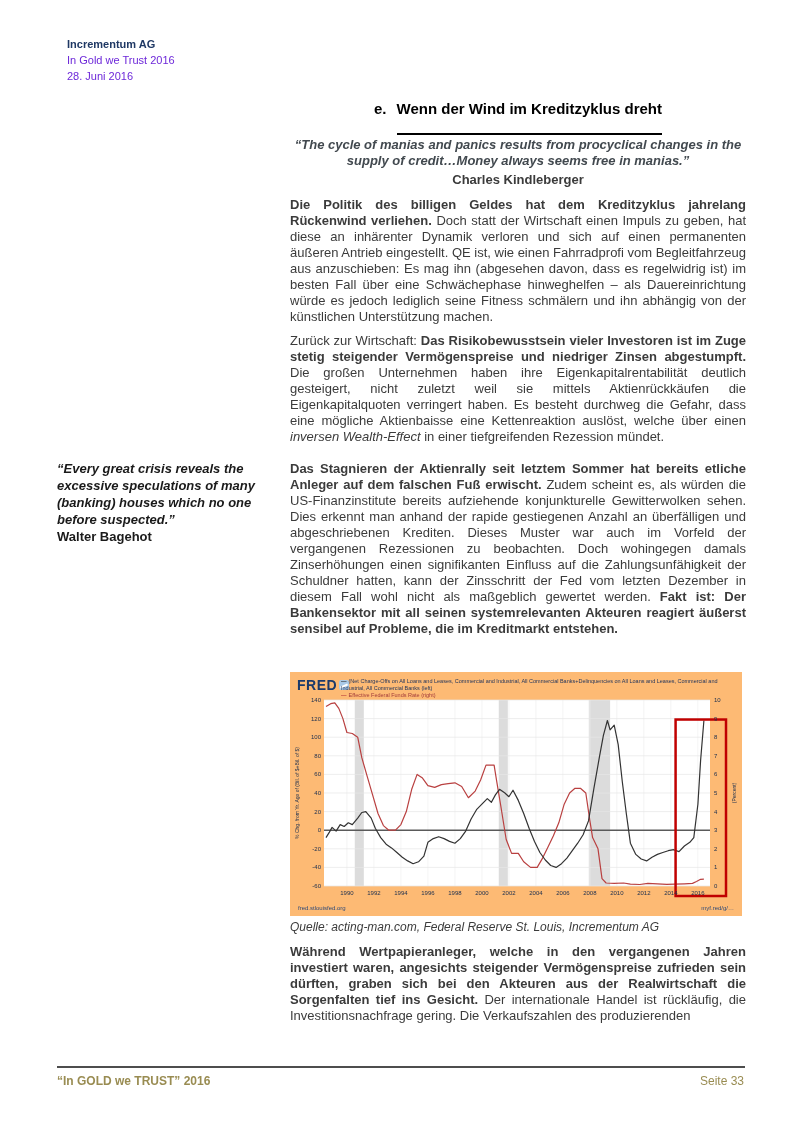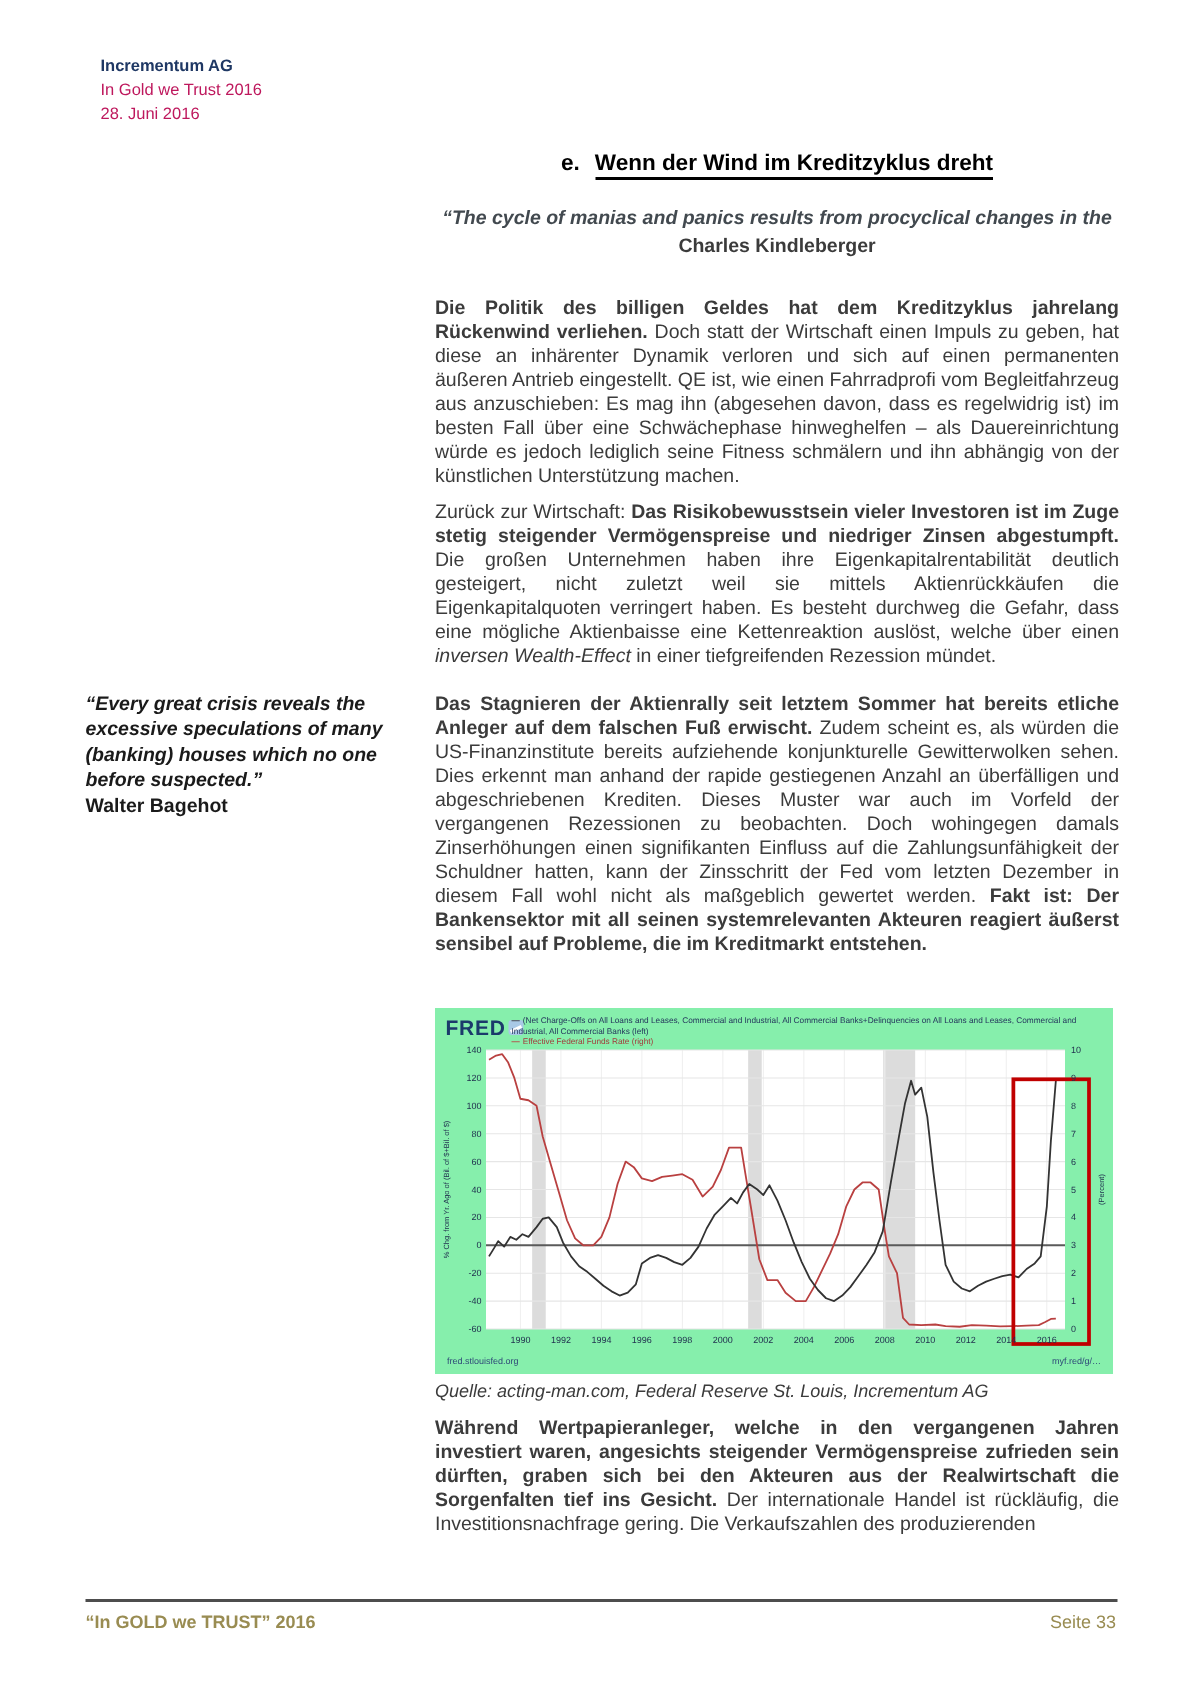--- a/index.html
+++ b/index.html
@@ -1,40 +1,40 @@
 <!DOCTYPE html>
 <html><head>
 <meta charset="utf-8">
 <style>
   html,body{margin:0;padding:0;background:#ffffff;}
   .page{position:relative;width:795px;height:1125px;background:#ffffff;overflow:hidden;
         font-family:"Liberation Sans",sans-serif;color:#3b3b3b;}
   
   .hdr{position:absolute;left:67px;top:36px;font-size:11px;line-height:16px;}
   .hdr .co{font-weight:bold;color:#1f3864;}
-  .hdr .sub{color:#be185d;}
+  .hdr .sub{color:#6d28d9;}
   
   .mq{position:absolute;left:57px;width:224px;font-size:13px;line-height:17px;color:#1a1a1a;}
   .mq .qt{font-weight:bold;font-style:italic;}
   .mq .qa{font-weight:bold;margin-top:0;}
   
   .main{position:absolute;left:290px;top:0;width:456px;}
   .blk{position:absolute;left:0;width:456px;}
   .title{font-size:15px;font-weight:bold;color:#000;text-align:center;}
-  .title .u{text-decoration:none;border-bottom:2px solid #000;padding-bottom:1px;}
+  .title .u{text-decoration:none;border-bottom:2px solid #000;padding-bottom:16px;}
   .title .idx{margin-right:10px;}
   .epi{font-size:13px;line-height:16px;font-style:italic;color:#42494f;text-align:center;font-weight:bold;}
   .epi-att{font-size:13px;color:#3b3b3b;text-align:center;font-style:normal;margin-top:3px;}
   .para{font-size:13px;line-height:16px;text-align:justify;color:#3b3b3b;}
   .para span.b{font-weight:bold;}
   .para span.i{font-style:italic;}
   .chart-heading{font-size:13.5px;font-weight:bold;color:#000;margin-top:45px;}
   .source{font-size:12px;font-style:italic;color:#3b3b3b;}
   
-  .chart{position:absolute;left:0;top:672px;width:452px;height:244px;background:#86efac;}
+  .chart{position:absolute;left:0;top:672px;width:452px;height:244px;background:#fdba74;}
   .fredlogo{position:absolute;left:7px;top:5px;font-size:14px;font-weight:900;
             color:#1b3a6b;letter-spacing:.5px;display:flex;align-items:center;gap:2px;}
   .fredlogo .mark{display:inline-block;width:10px;height:10px;background:#a9c9e6;border-radius:2px;position:relative;}
   .fredlogo .mark:after{content:"";position:absolute;left:1px;top:5px;width:8px;height:2px;background:#fff;transform:rotate(-25deg);}
   .legend{position:absolute;left:51px;top:6px;width:396px;font-size:5.5px;line-height:7px;color:#24365c;}
   .legend .row{display:block;}
   .legend .dash{font-weight:bold;margin-right:2px;}
   .chart svg{position:absolute;left:0;top:0;}
   .chart .bl{position:absolute;left:8px;bottom:5px;font-size:6px;color:#2f4a78;}
   .chart .br{position:absolute;right:8px;bottom:5px;font-size:6px;color:#2f4a78;}
@@ -62,20 +62,21 @@
   </div>
 
   <div class="main">
 
     <div class="blk title" style="top:100px;">
       <span class="idx">e.</span><span class="u">Wenn der Wind im Kreditzyklus dreht</span>
     </div>
 
     <div class="blk epi" style="top:137px;">
       <div>“The cycle of manias and panics results from procyclical changes in the</div>
+      <div>supply of credit…Money always seems free in manias.”</div>
       <div class="epi-att">Charles Kindleberger</div>
     </div>
 
     <div class="blk para" style="top:197px;"><span class="b">Die Politik des billigen Geldes hat dem Kreditzyklus jahrelang Rückenwind verliehen. </span><span>Doch statt der Wirtschaft einen Impuls zu geben, hat diese an inhärenter Dynamik verloren und sich auf einen permanenten äußeren Antrieb eingestellt. QE ist, wie einen Fahrradprofi vom Begleitfahrzeug aus anzuschieben: Es mag ihn (abgesehen davon, dass es regelwidrig ist) im besten Fall über eine Schwächephase hinweghelfen – als Dauereinrichtung würde es jedoch lediglich seine Fitness schmälern und ihn abhängig von der künstlichen Unterstützung machen.</span></div>
 
     <div class="blk para" style="top:333px;"><span>Zurück zur Wirtschaft: </span><span class="b">Das Risikobewusstsein vieler Investoren ist im Zuge stetig steigender Vermögenspreise und niedriger Zinsen abgestumpft. </span><span>Die großen Unternehmen haben ihre Eigenkapitalrentabilität deutlich gesteigert, nicht zuletzt weil sie mittels Aktienrückkäufen die Eigenkapitalquoten verringert haben. Es besteht durchweg die Gefahr, dass eine mögliche Aktienbaisse eine Kettenreaktion auslöst, welche über einen </span><span class="i">inversen Wealth-Effect</span><span> in einer tiefgreifenden Rezession mündet.</span></div>
 
     <div class="blk para" style="top:461px;"><span class="b">Das Stagnieren der Aktienrally seit letztem Sommer hat bereits etliche Anleger auf dem falschen Fuß erwischt. </span><span>Zudem scheint es, als würden die US-Finanzinstitute bereits aufziehende konjunkturelle Gewitterwolken sehen. Dies erkennt man anhand der rapide gestiegenen Anzahl an überfälligen und abgeschriebenen Krediten. Dieses Muster war auch im Vorfeld der vergangenen Rezessionen zu beobachten. Doch wohingegen damals Zinserhöhungen einen signifikanten Einfluss auf die Zahlungsunfähigkeit der Schuldner hatten, kann der Zinsschritt der Fed vom letzten Dezember in diesem Fall wohl nicht als maßgeblich gewertet werden. </span><span class="b">Fakt ist: Der Bankensektor mit all seinen systemrelevanten Akteuren reagiert äußerst sensibel auf Probleme, die im Kreditmarkt entstehen.</span></div>
 
     <div class="blk chart-heading" style="top:655px;">Überfällige und abgeschriebene Kredite vs. US-Leitzins</div>

